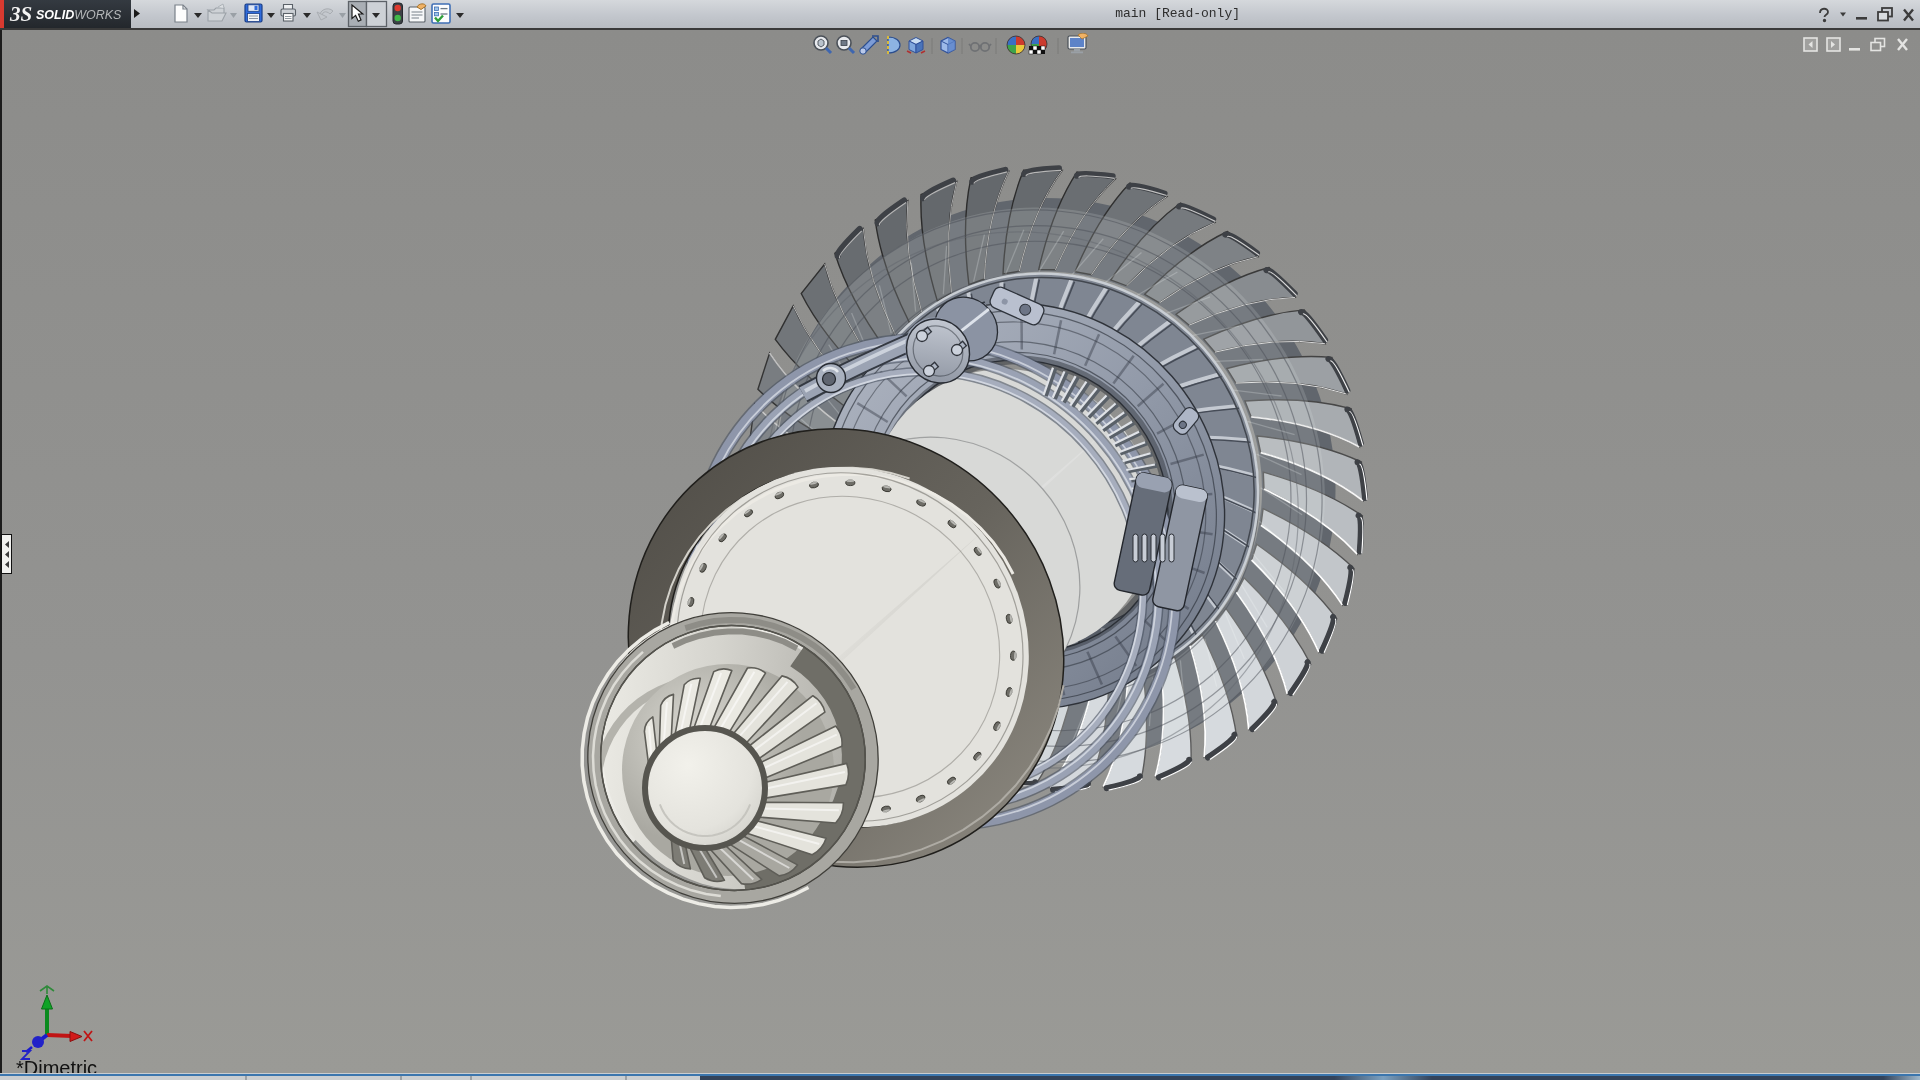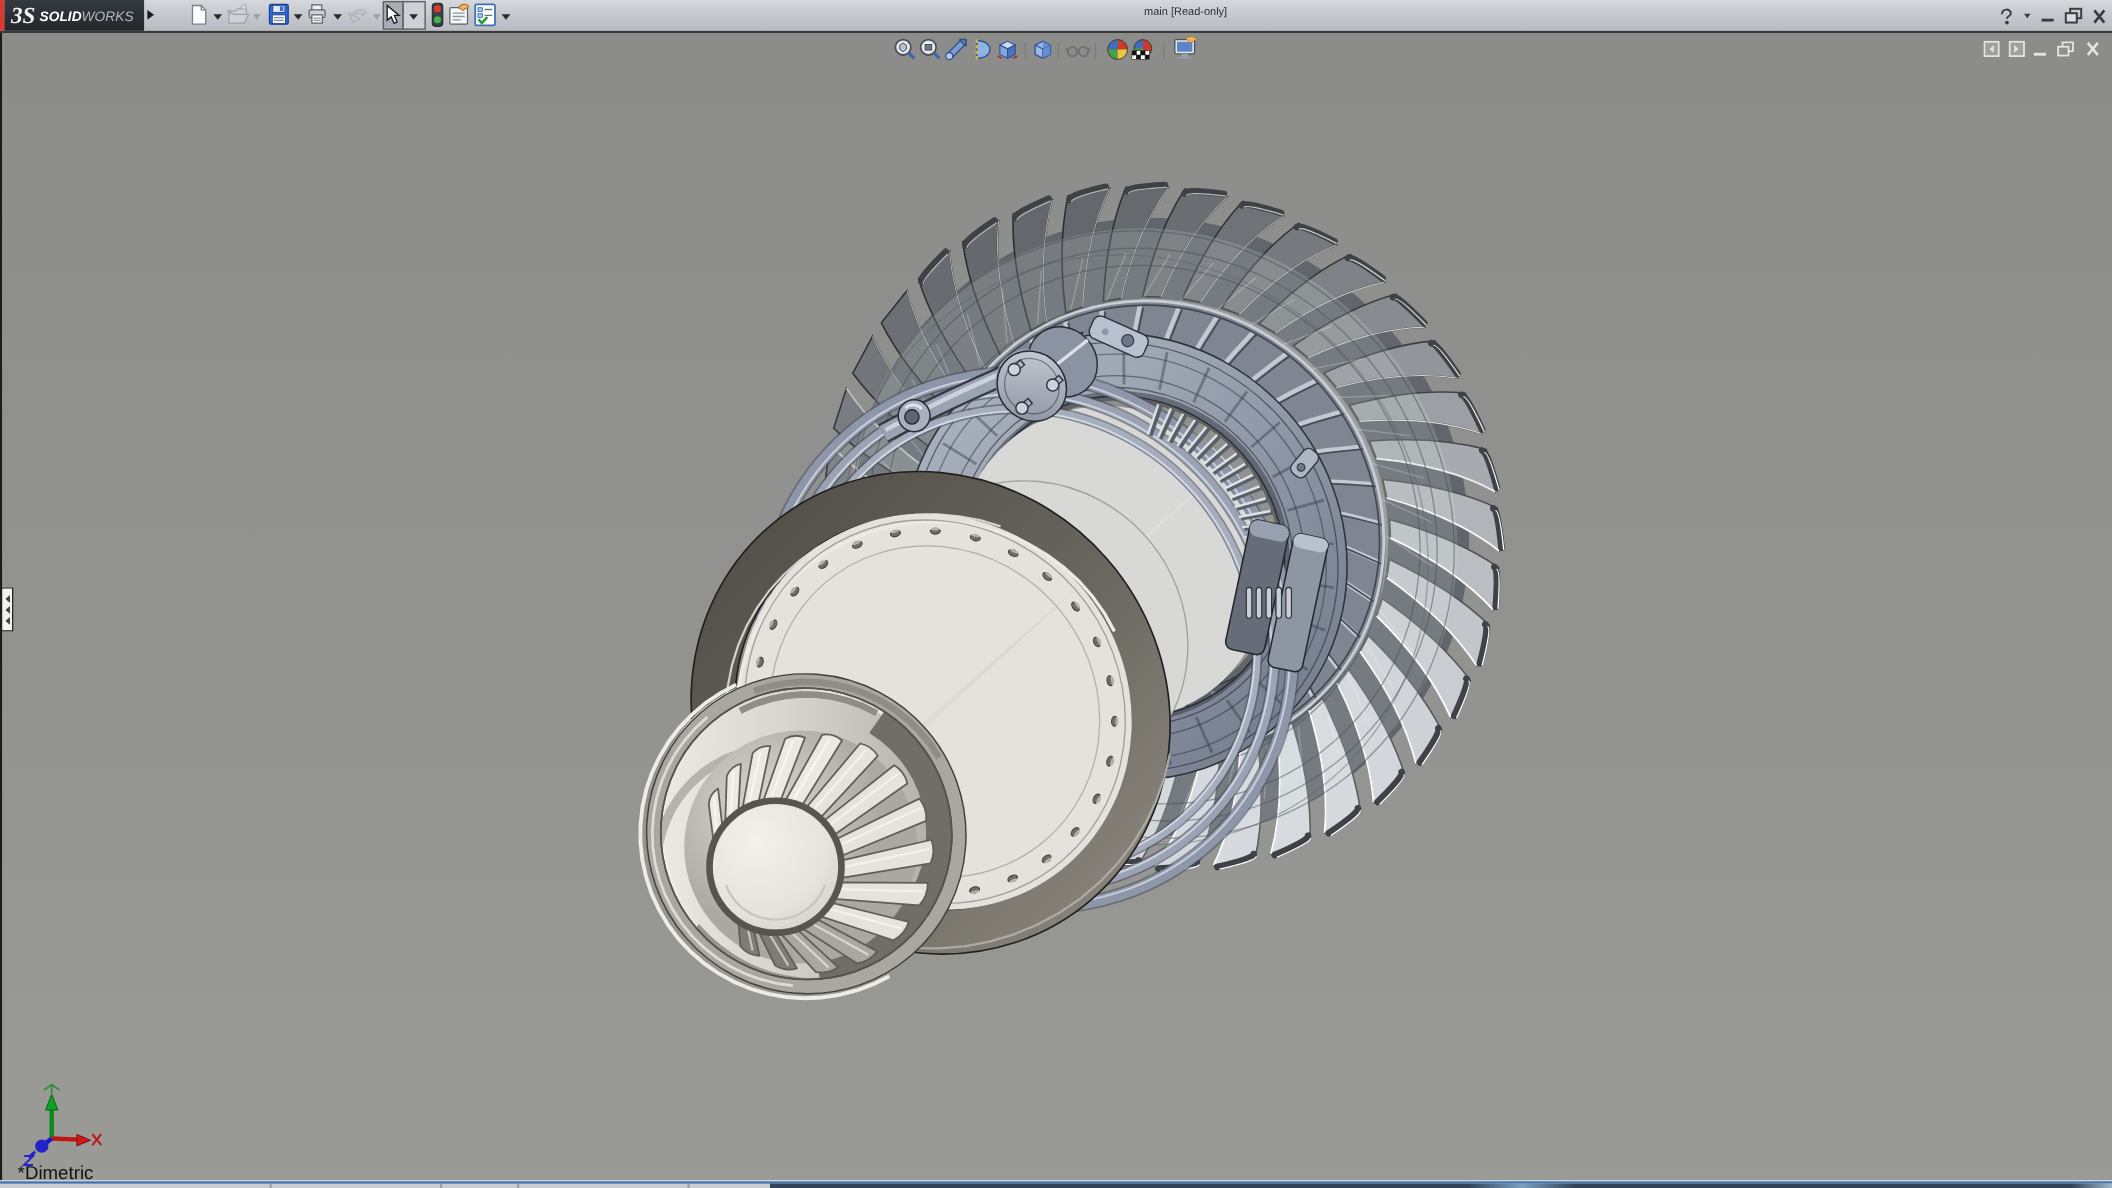--- a/index.html
+++ b/index.html
@@ -6,25 +6,25 @@
 * { margin:0; padding:0; box-sizing:border-box; }
 html,body { width:1920px; height:1080px; overflow:hidden;
   font-family:"Liberation Sans", sans-serif; }
 #titlebar { position:absolute; left:0; top:0; width:1920px; height:28px;
   background:linear-gradient(#d5d8dc, #c3c7cd 55%, #b8bcc2); }
 #titlebar::after { content:""; position:absolute; left:0; top:28px; width:1920px; height:2px;
   background:#3a3a3a; }
 #redstrip { position:absolute; left:0; top:0; width:4px; height:28px; background:#d93a30; }
 #logoblk { position:absolute; left:4px; top:0; width:127px; height:28px;
   background:linear-gradient(#343a41,#23272c); }
-#title-text { position:absolute; left:1040px; top:6px; width:200px; text-align:left;
-  font-size:10px; color:#2e2e2e; }
+#title-text { position:absolute; left:1040px; top:6px; width:200px; text-align:right;
+  font-size:13px; color:#2e2e2e;font-family:Liberation Mono, monospace; }
 #viewport { position:absolute; left:0; top:30px; width:1920px; height:1043px;
   background:linear-gradient(#8c8c8a, #939391 60%, #9a9a96); border-left:2px solid #1c1c1c; }
-#dimetric { position:absolute; left:16px; top:1057px; font-size:17px; color:#111;text-align:center; }
+#dimetric { position:absolute; left:16px; top:1057px; font-size:20px; color:#111;text-align:center; }
 #statusbar { position:absolute; left:0; top:1073px; width:1920px; height:7px; background:#c9cdd0; }
 #statusbar .blue { position:absolute; left:0; top:1px; width:1920px; height:2px; background:#3b76ae; }
 #statusbar .dark { position:absolute; left:700px; top:3px; width:1220px; height:4px;
   background:linear-gradient(90deg,#33435a 0%,#33435a 52%, #7ba0c0 56%,#33435a 60%, #33435a 97%, #9fb8cc 100%); }
 #statusbar .t1 { position:absolute; left:245px; top:3px; width:2px; height:4px; background:#9aa0a5; }
 #statusbar .t2 { position:absolute; left:400px; top:3px; width:2px; height:4px; background:#9aa0a5; }
 #statusbar .t3 { position:absolute; left:470px; top:3px; width:2px; height:4px; background:#9aa0a5; }
 #statusbar .t4 { position:absolute; left:625px; top:3px; width:2px; height:4px; background:#9aa0a5; }
 </style>
 </head>

